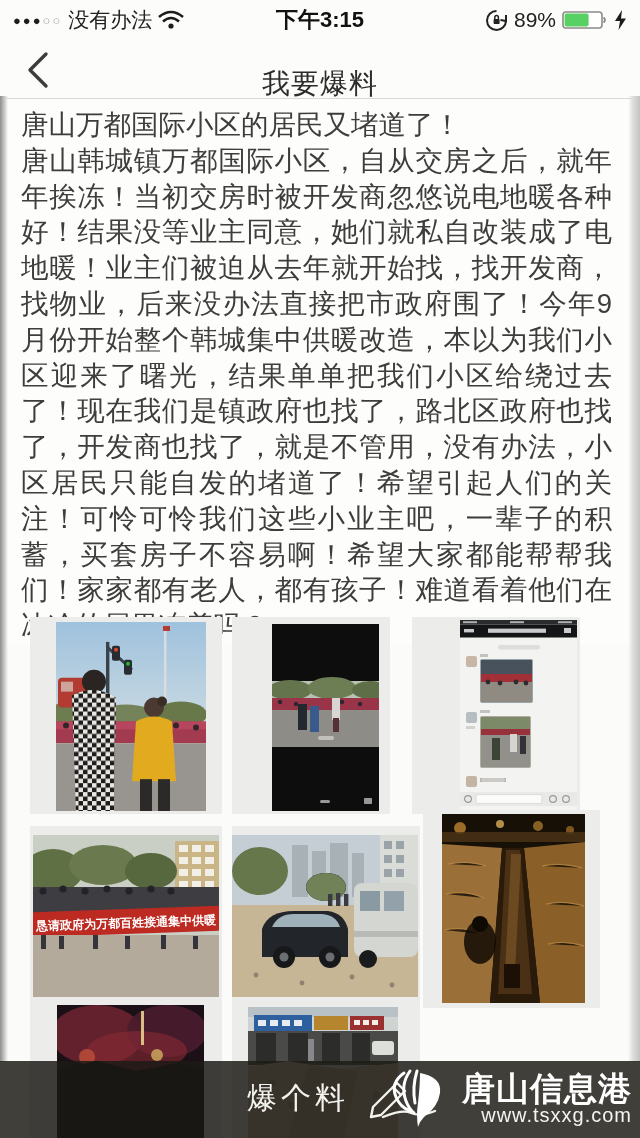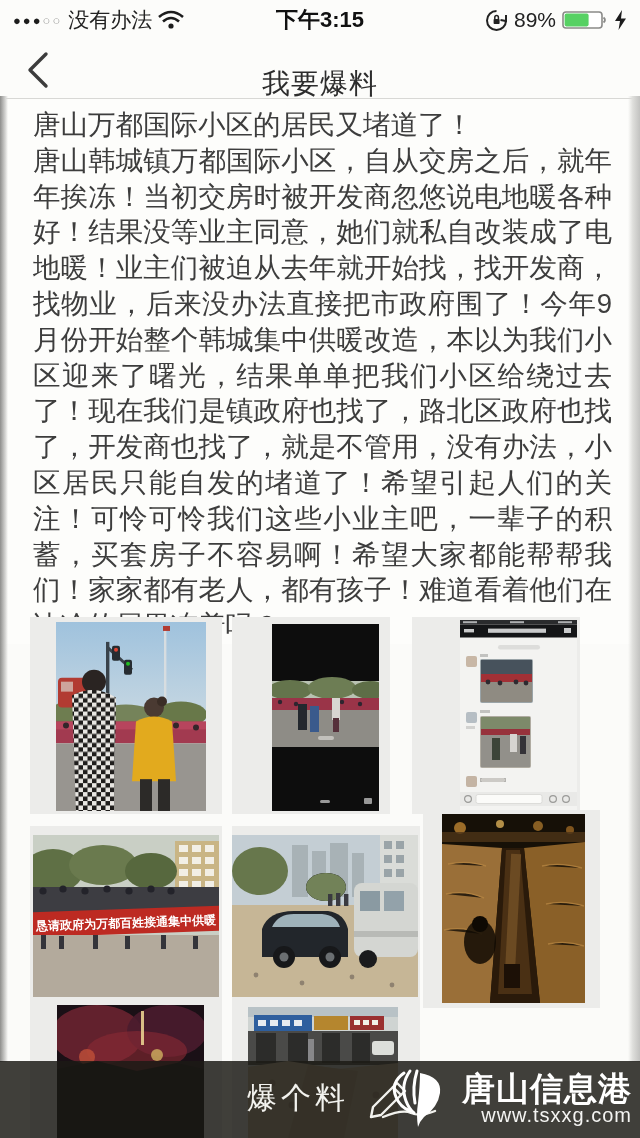--- a/index.html
+++ b/index.html
@@ -27,21 +27,21 @@
     border-bottom:1px solid #d8d8d5;
   }
   .nav-title{
     position:absolute;left:0;right:0;top:10px;text-align:center;
     font-size:28px;color:#2d2d2d;letter-spacing:1px;margin-top:15px;
   }
   .nav-back{position:absolute;left:22px;top:8px;width:40px;height:44px;cursor:pointer;}
   
   .article{
     position:absolute;top:99px;left:0;right:0;background:#fdfdfb;
-    padding:8px 28px 0 33px;box-sizing:border-box;
+    padding:8px 28px 0 21px;box-sizing:border-box;
   }
   .article p{
     margin:0;font-size:27.5px;line-height:35.8px;color:#3d3d3d;
     text-align:justify;word-break:break-all;
   }
   
   .cell{position:absolute;background:#ececea;}
   .ph{position:absolute;overflow:hidden;}
   .ph svg{display:block;width:100%;height:100%;}
   

